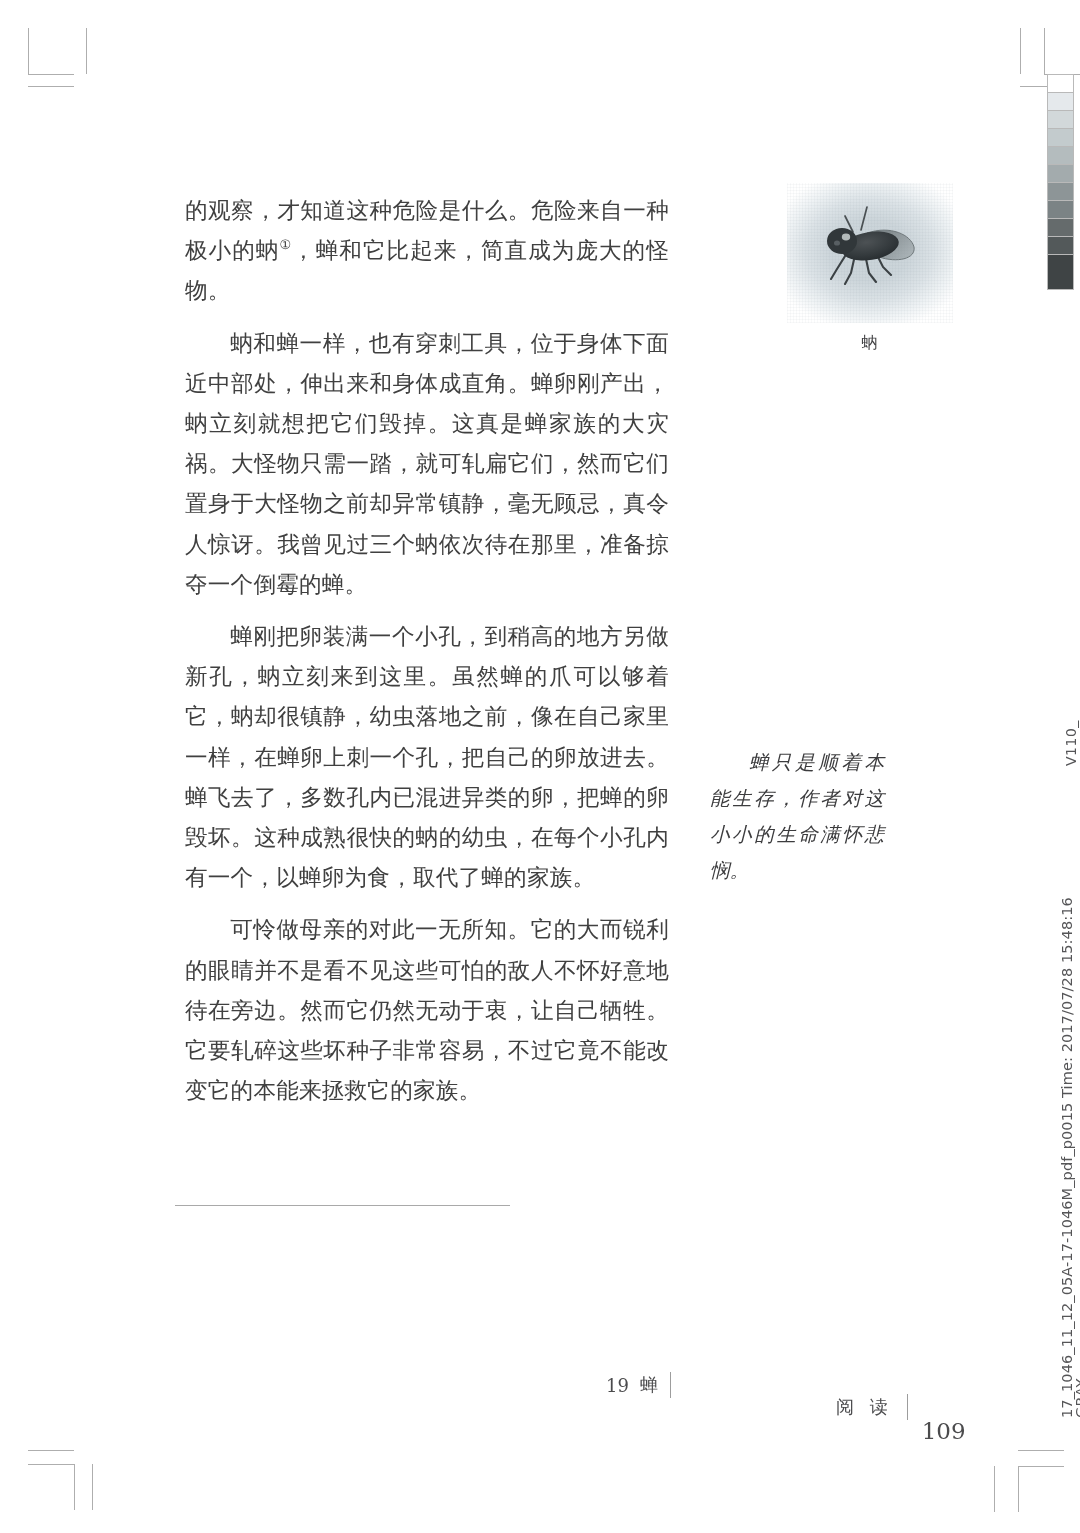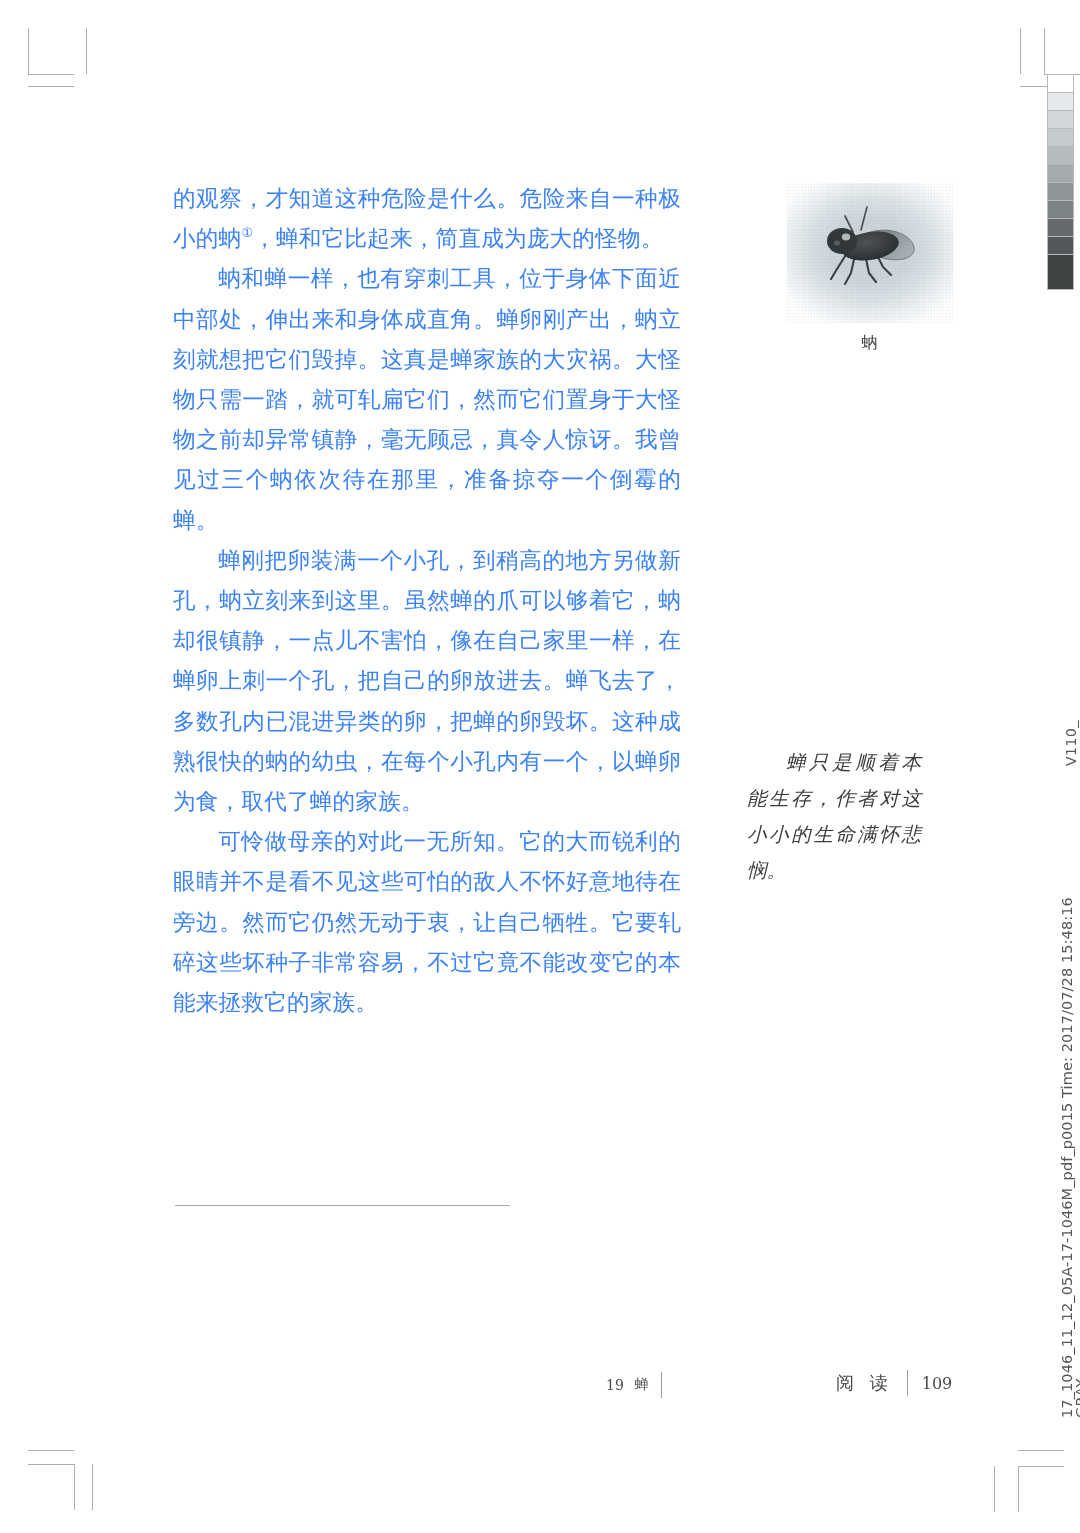--- a/index.html
+++ b/index.html
@@ -48,25 +48,25 @@
   #gray-wedge .patch:last-child { border-bottom: none; }
 
   
   #main-column {
     position: absolute;
     left: 173px;
     top: 178px;
     width: 508px;
   }
   .body-para {
-    margin: 0;
+    margin: 12px;
     font-family: "DejaVu Serif", "Liberation Serif", serif;
     font-size: 22.6px;
     line-height: 40.2px;
-    color: #3b82f6;
+    color: #404040;
     text-align: justify;
     text-indent: 2em;
     text-justify: inter-character;
     letter-spacing: 0.2px;
   }
   .body-para.first { text-indent: 0; }
   .fn-ref {
     font-size: 13px;
     vertical-align: super;
     line-height: 0;
@@ -127,21 +127,21 @@
     margin-top: 10px;
     font-family: "DejaVu Serif", "Liberation Serif", serif;
     font-size: 16px;
     color: #3e3e40;
     letter-spacing: 1px;
   }
 
   
   #side-note {
     position: absolute;
-    left: 747px;
+    left: 710px;
     top: 745px;
     width: 174px;
   }
   #side-note p {
     margin: 0;
     font-family: "DejaVu Serif", "Liberation Serif", serif;
     font-style: italic;
     font-size: 19.5px;
     line-height: 36px;
     color: #3c3c3e;
@@ -152,37 +152,37 @@
 
   
   #footer-left {
     position: absolute;
     left: 606px;
     top: 1372px;
     display: flex;
     align-items: center;
     gap: 11px;
     font-family: "DejaVu Serif", "Liberation Serif", serif;
-    font-size: 14px;
+    font-size: 18px;
     color: #4b4b4d;
   }
   #footer-right {
     position: absolute;
     left: 836px;
     top: 1370px;
     display: flex;
     align-items: center;
     gap: 14px;
     font-family: "DejaVu Serif", "Liberation Serif", serif;
     font-size: 18px;
     color: #4b4b4d;
   }
   #footer-left .chap-title { letter-spacing: 1px; }
   #footer-right .section-label { letter-spacing: 5px; }
-  #footer-right .page-no { font-size: 16px; }
+  #footer-right .page-no { font-size: 23px; margin-top: 48px; }
   .vrule {
     display: inline-block;
     width: 1px;
     height: 26px;
     background: #9d9d9d;
   }
 
   
   .slug {
     position: absolute;
@@ -257,21 +257,21 @@
     <div class="patch" style="background:#7b8385;"></div>
     <div class="patch" style="background:#656b6c;"></div>
     <div class="patch" style="background:#53595a;"></div>
     <div class="patch" style="background:#3f4445; height:34px;"></div>
   </div>
 
   <div id="main-column">
     <p class="body-para first"><span>的观察，才知道这种危险是什么。危险来自一种极小的蚋</span><span class="fn-ref">①</span><span>，蝉和它比起来，简直成为庞大的怪物。</span></p>
 
     <p class="body-para">蚋和蝉一样，也有穿刺工具，位于身体下面近中部处，伸出来和身体成直角。蝉卵刚产出，蚋立刻就想把它们毁掉。这真是蝉家族的大灾祸。大怪物只需一踏，就可轧扁它们，然而它们置身于大怪物之前却异常镇静，毫无顾忌，真令人惊讶。我曾见过三个蚋依次待在那里，准备掠夺一个倒霉的蝉。</p>
-    <p class="body-para">蝉刚把卵装满一个小孔，到稍高的地方另做新孔，蚋立刻来到这里。虽然蝉的爪可以够着它，蚋却很镇静，一点儿不害怕，像在自己家里一样，在蝉卵上刺一个孔，把自己的卵放进去。蝉飞去了，多数孔内已混进异类的卵，把蝉的卵毁坏。这种成熟很快的蚋的幼虫，在每个小孔内有一个，以蝉卵为食，取代了蝉的家族。</p>
+    <p class="body-para">蝉刚把卵装满一个小孔，到稍高的地方另做新孔，蚋立刻来到这里。虽然蝉的爪可以够着它，蚋却很镇静，幼虫落地之前，像在自己家里一样，在蝉卵上刺一个孔，把自己的卵放进去。蝉飞去了，多数孔内已混进异类的卵，把蝉的卵毁坏。这种成熟很快的蚋的幼虫，在每个小孔内有一个，以蝉卵为食，取代了蝉的家族。</p>
     <p class="body-para">可怜做母亲的对此一无所知。它的大而锐利的眼睛并不是看不见这些可怕的敌人不怀好意地待在旁边。然而它仍然无动于衷，让自己牺牲。它要轧碎这些坏种子非常容易，不过它竟不能改变它的本能来拯救它的家族。</p>
   </div>
 
   <div id="footnote-block">
     <div id="footnote-rule"></div>
   </div>
 
   <div id="figure-block">
     <div id="figure-image">
       <div class="grain"></div>

